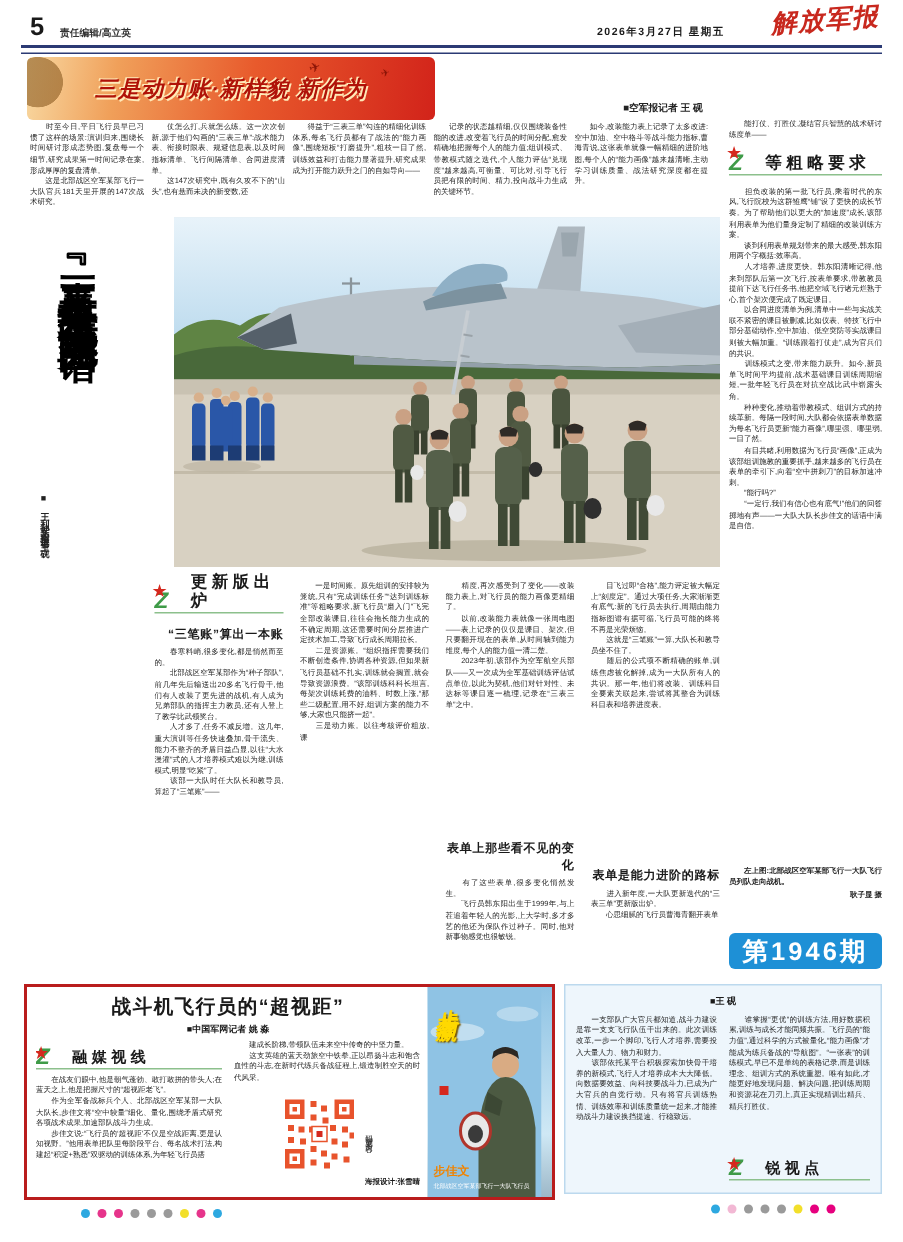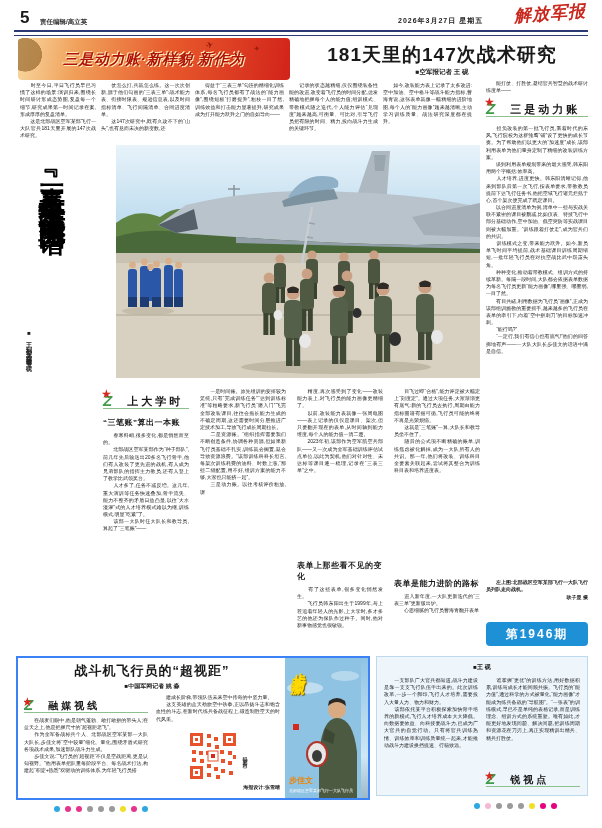--- a/index.html
+++ b/index.html
@@ -39,33 +39,33 @@
   .vbyline{position:absolute;left:24px;top:330px;height:170px;writing-mode:vertical-rl;font-size:6px;font-weight:bold;color:#222;letter-spacing:1px;}
   
   .photo{position:absolute;left:116px;top:145px;width:364px;height:233px;overflow:hidden;background:#cfe3ef;}
   
   .rail{position:absolute;left:486px;top:80px;width:102px;height:566px;display:flex;flex-direction:column;}
   .rail-intro{height:16px;}
   .rail-text{flex:1;margin-top:4px;}
   .rail-caption{font-weight:bold;margin-top:2px;}
   .rail-credit{font-size:5px;text-align:right;font-weight:bold;margin-top:1px;}
   .issue-badge{margin-top:22px;height:24px;background:#1e90d6;border-radius:4px;color:#fff;
-               display:flex;align-items:center;justify-content:center;font-size:12px;font-weight:bold;letter-spacing:2px;}
+               display:flex;align-items:center;justify-content:center;font-size:17px;font-weight:bold;letter-spacing:2px;}
   
   .sechdr{position:relative;display:flex;align-items:flex-end;gap:3px;height:20px;border-bottom:1px solid #8cc08c;margin-bottom:4px;}
   .sechdr .z{color:#3f9b48;font-weight:bold;font-style:italic;font-size:15px;line-height:1;}
   .sechdr .star{position:absolute;left:-2px;top:0;color:#d5281e;font-size:12px;line-height:1;}
   .sechdr .lbl{font-size:11px;font-weight:bold;letter-spacing:3px;padding-left:12px;line-height:1.2;}
   
   .midband{position:absolute;left:103px;top:388px;width:377px;height:262px;display:flex;gap:11px;}
   .midband .col{width:86px;height:262px;display:flex;flex-direction:column;}
-  .subhead{font-size:8px;font-weight:bold;text-align:left;margin:4px 0;letter-spacing:0.5px;}
+  .subhead{font-size:8px;font-weight:bold;text-align:right;margin:4px 0;letter-spacing:0.5px;}
   .fill{flex:1;overflow:hidden;}
   
-  .mediabox{position:absolute;left:16px;top:656px;width:354px;height:144px;border:2px solid #3b82f6;box-sizing:border-box;display:flex;background:#fff;}
+  .mediabox{position:absolute;left:16px;top:656px;width:354px;height:144px;border:2px solid #b91c1c;box-sizing:border-box;display:flex;background:#fff;}
   .mediabox .left{flex:1;padding:4px 5px 3px 6px;display:flex;flex-direction:column;}
   .mb-title{text-align:center;font-size:13px;font-weight:bold;letter-spacing:1px;}
   .mb-byline{text-align:center;font-size:6px;font-weight:bold;margin:2px 0 3px;}
   .mb-cols{flex:1;display:flex;gap:8px;overflow:hidden;}
   .mb-c{width:124px;display:flex;flex-direction:column;}
   .qr-row{display:flex;align-items:center;justify-content:center;gap:4px;margin-top:3px;}
   .qr-label{writing-mode:vertical-rl;font-size:5px;color:#333;letter-spacing:1px;}
   .designer{font-size:5px;text-align:right;margin-top:3px;font-weight:bold;}
   .promo{width:76px;position:relative;overflow:hidden;background:linear-gradient(180deg,#8fc3e4,#cfe8f5 70%,#9db8c8);padding-left:45px;}
   .promo .callig{position:absolute;left:4px;top:4px;writing-mode:vertical-rl;font-size:14px;font-weight:bold;color:#ffd900;
@@ -97,21 +97,20 @@
   <div class="hdr-masthead">解放军报</div>
   <div class="hdr-rule"></div>
 
   <div class="banner">
     <span class="wall"></span>
     <span class="banner-text">三是动力账·新样貌 新作为</span>
     <span class="jet j1">✈</span>
     <span class="jet j2">✈</span>
   </div>
 
-  <div class="lead-title">181天里的147次战术研究</div>
   <div class="lead-byline">■空军报记者 王 砚</div>
 
   <div class="top-band">
     <div class="bodytext c1">　　时至今日,平日飞行员早已习惯了这样的场景:演训归来,围绕长时间研讨形成态势图,复盘每一个细节,研究成果第一时间记录在案,形成厚厚的复盘清单。
 　　这是北部战区空军某部飞行一大队官兵181天里开展的147次战术研究。</div>
     <div class="bodytext cc">　　仗怎么打,兵就怎么练。这一次次创新,源于他们勾画的“三表三单”:战术能力表、衔接时限表、规避信息表,以及时间指标清单、飞行间隔清单、合同进度清单。
 　　这147次研究中,既有久攻不下的“山头”,也有悬而未决的新变数,还</div>
     <div class="bodytext cc">　　得益于“三表三单”勾连的精细化训练体系,每名飞行员都有了战法的“能力画像”,围绕短板“打磨提升”,粗枝一目了然,训练效益和打击能力显著提升,研究成果成为打开能力跃升之门的自如导向——</div>
     <div class="bodytext cc">　　记录的状态越精细,仅仅围绕装备性能的改进,改变着飞行员的时间分配,愈发精确地把握每个人的能力值;组训模式、带教模式随之迭代,个人能力评估“兑现度”越来越高,可衡量、可比对,引导飞行员把有限的时间、精力,投向战斗力生成的关键环节。</div>
     <div class="bodytext cc">　　如今,改装能力表上记录了太多改进:空中加油、空中格斗等战斗能力指标,曹海青说,这张表单就像一幅精细的进阶地图,每个人的“能力画像”越来越清晰,主动学习训练质量、战法研究深度都在提升。</div>
@@ -272,42 +271,42 @@
         </g>
       </g>
     </svg>
   </div>
 
   <div class="rail">
     <div class="bodytext rail-intro">　　能打仗、打胜仗,凝结官兵智慧的战术研讨练度单——</div>
     <div class="sechdr">
       <span class="star">★</span>
       <span class="z">Z</span>
-      <span class="lbl">三是动力账</span>
+      <span class="lbl">等粗略要求</span>
     </div>
     <div class="bodytext rail-text">　　担负改装的第一批飞行员,乘着时代的东风,飞行院校为这群雏鹰“铺”设了更快的成长节奏。为了帮助他们以更大的“加速度”成长,该部利用表单为他们量身定制了精细的改装训练方案。
 　　谈到利用表单规划带来的最大感受,韩东阳用两个字概括:效率高。
 　　人才培养,进度更快。韩东阳清晰记得,他来到部队后第一次飞行,按表单要求,带教教员提前下达飞行任务书,他把空域飞行诸元烂熟于心,首个架次便完成了既定课目。
 　　以合同进度清单为例,清单中一些与实战关联不紧密的课目被删减,比如仪表、特技飞行中部分基础动作,空中加油、低空突防等实战课目则被大幅加重。“训练跟着打仗走”,成为官兵们的共识。
 　　训练模式之变,带来能力跃升。如今,新员单飞时间平均提前,战术基础课目训练周期缩短,一批年轻飞行员在对抗空战比武中崭露头角。
 　　种种变化,推动着带教模式、组训方式的持续革新。每隔一段时间,大队都会依据表单数据为每名飞行员更新“能力画像”,哪里强、哪里弱,一目了然。
 　　有目共睹,利用数据为飞行员“画像”,正成为该部组训施教的重要抓手,越来越多的飞行员在表单的牵引下,向着“空中拼刺刀”的目标加速冲刺。
 　　“能行吗?”
 　　“一定行,我们有信心也有底气!”他们的回答掷地有声——一大队大队长步佳文的话语中满是自信。</div>
     <div class="bodytext rail-caption">　　左上图:北部战区空军某部飞行一大队飞行员列队走向战机。</div>
     <div class="rail-credit">耿子显 摄</div>
     <div class="issue-badge">第1946期</div>
   </div>
 
   <div class="midband">
     <div class="col">
       <div class="sechdr">
         <span class="star">★</span>
         <span class="z">Z</span>
-        <span class="lbl">上大学时</span>
+        <span class="lbl">更新版出炉</span>
       </div>
       <div class="subhead">“三笔账”算出一本账</div>
       <div class="bodytext fill">　　春寒料峭,很多变化,都是悄然而至的。
 　　北部战区空军某部作为“种子部队”,前几年先后输送出20多名飞行骨干,他们有人改装了更先进的战机,有人成为兄弟部队的指挥主力教员,还有人登上了教学比武领奖台。
 　　人才多了,任务不减反增。这几年,重大演训等任务快速叠加,骨干流失、能力不整齐的矛盾日益凸显,以往“大水漫灌”式的人才培养模式难以为继,训练模式,明显“吃紧”了。
 　　该部一大队时任大队长和教导员,算起了“三笔账”——</div>
     </div>
     <div class="col">
       <div class="bodytext fill">　　一是时间账。原先组训的安排较为笼统,只有“完成训练任务”“达到训练标准”等粗略要求,新飞行员“磨入门”飞完全部改装课目,往往会拖长能力生成的不确定周期,这还需要时间分层推进广定技术加工,导致飞行成长周期拉长。
 　　二是资源账。“组织指挥需要我们不断创造条件,协调各种资源,但如果新飞行员基础不扎实,训练就会搁置,就会导致资源浪费。”该部训练科科长坦言,每架次训练耗费的油料、时数上涨,“那些二级配置,用不好,组训方案的能力不够,大家也只能挤一起”。

